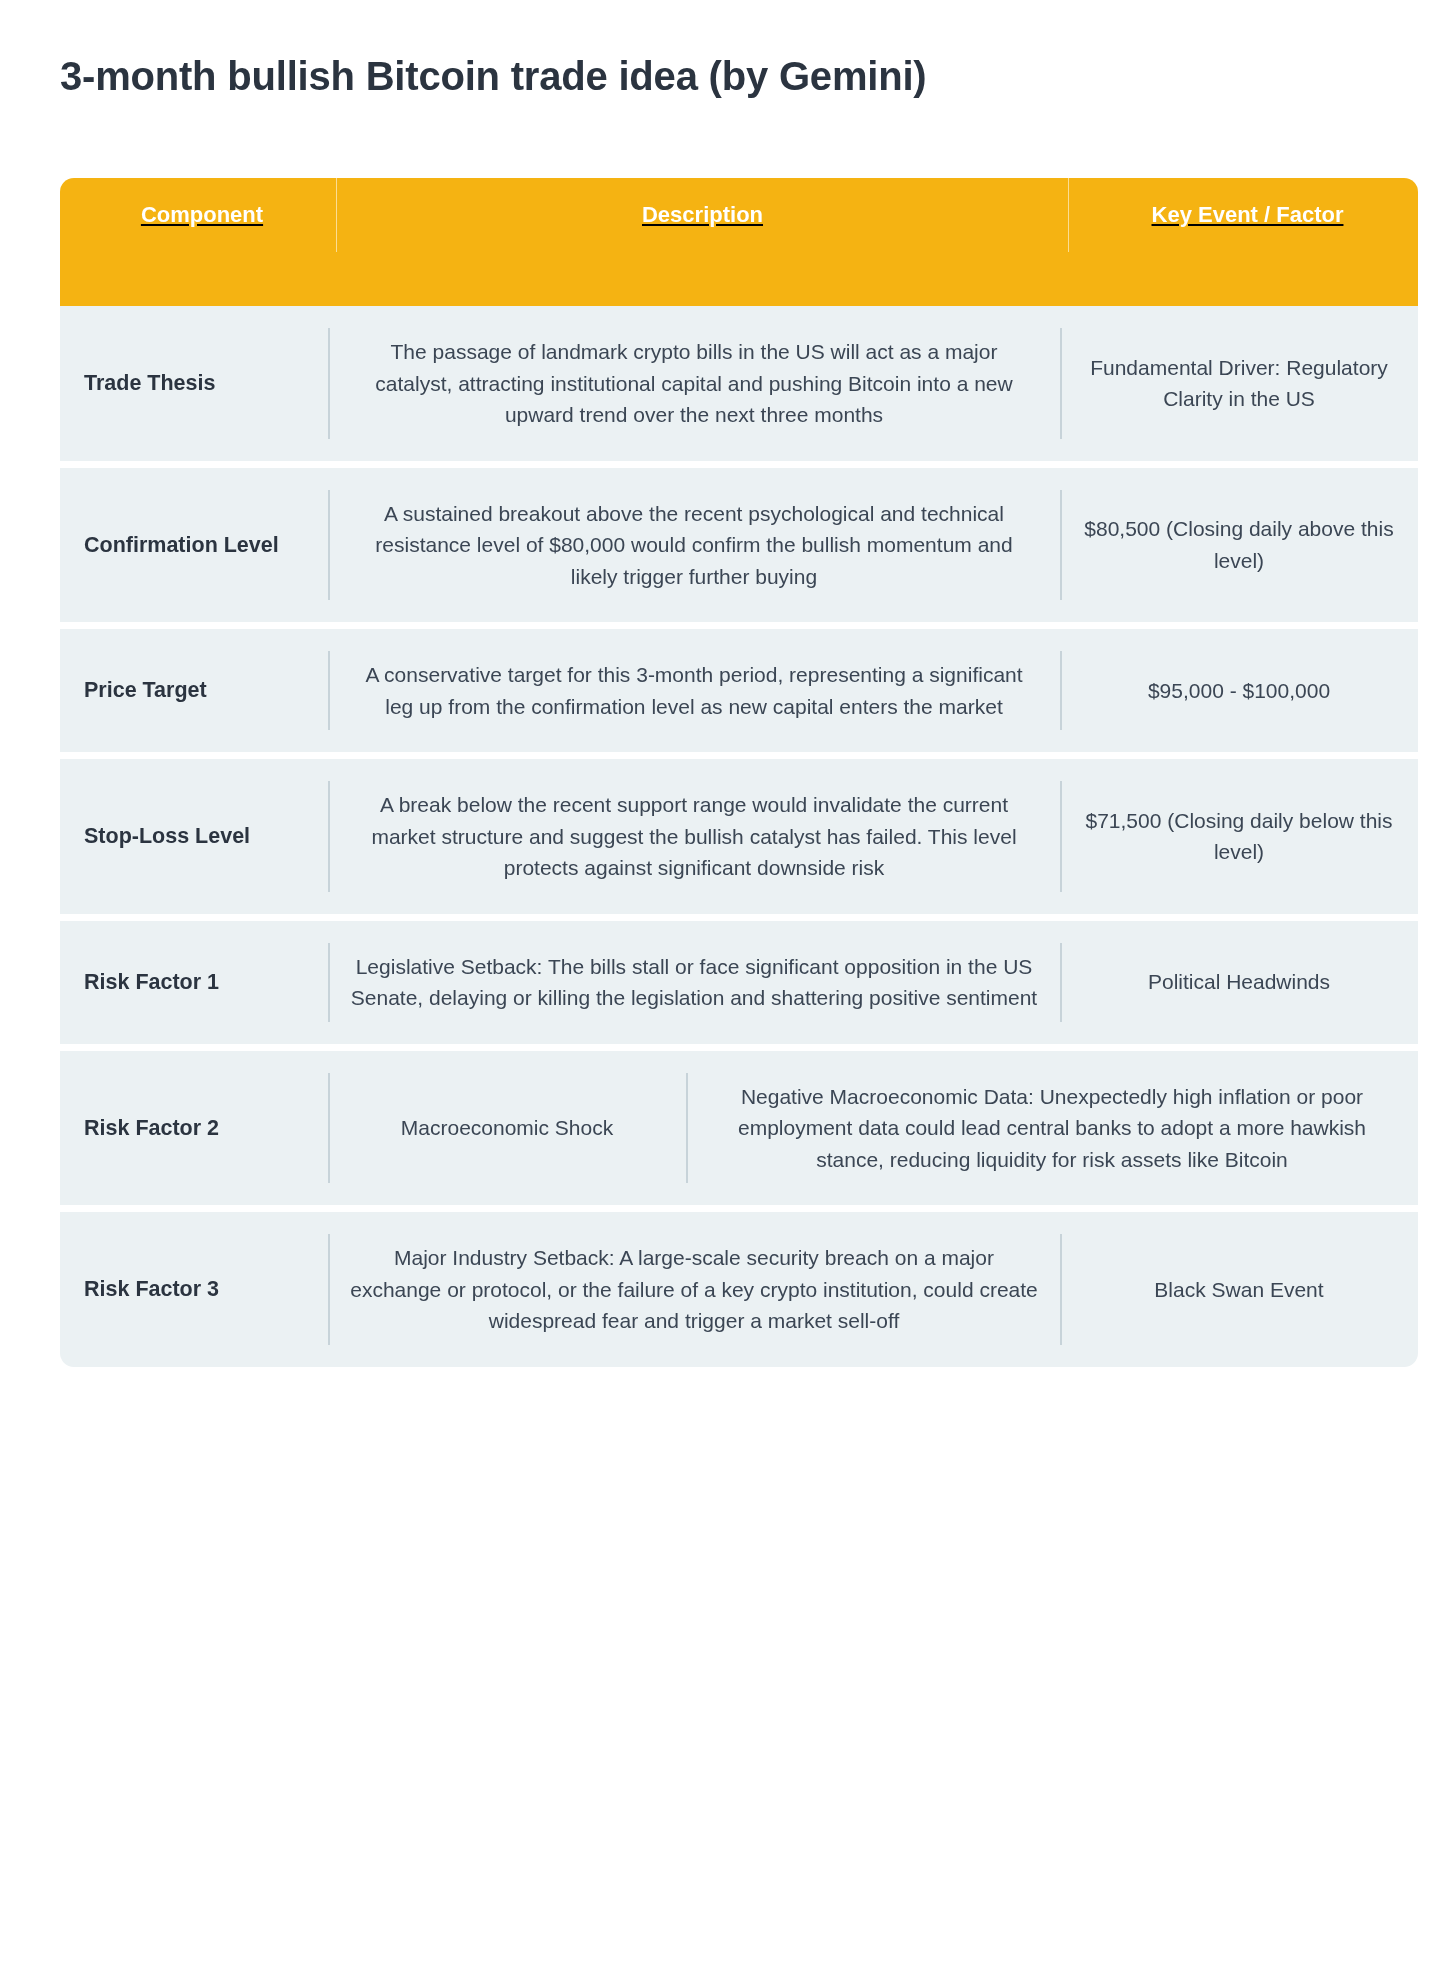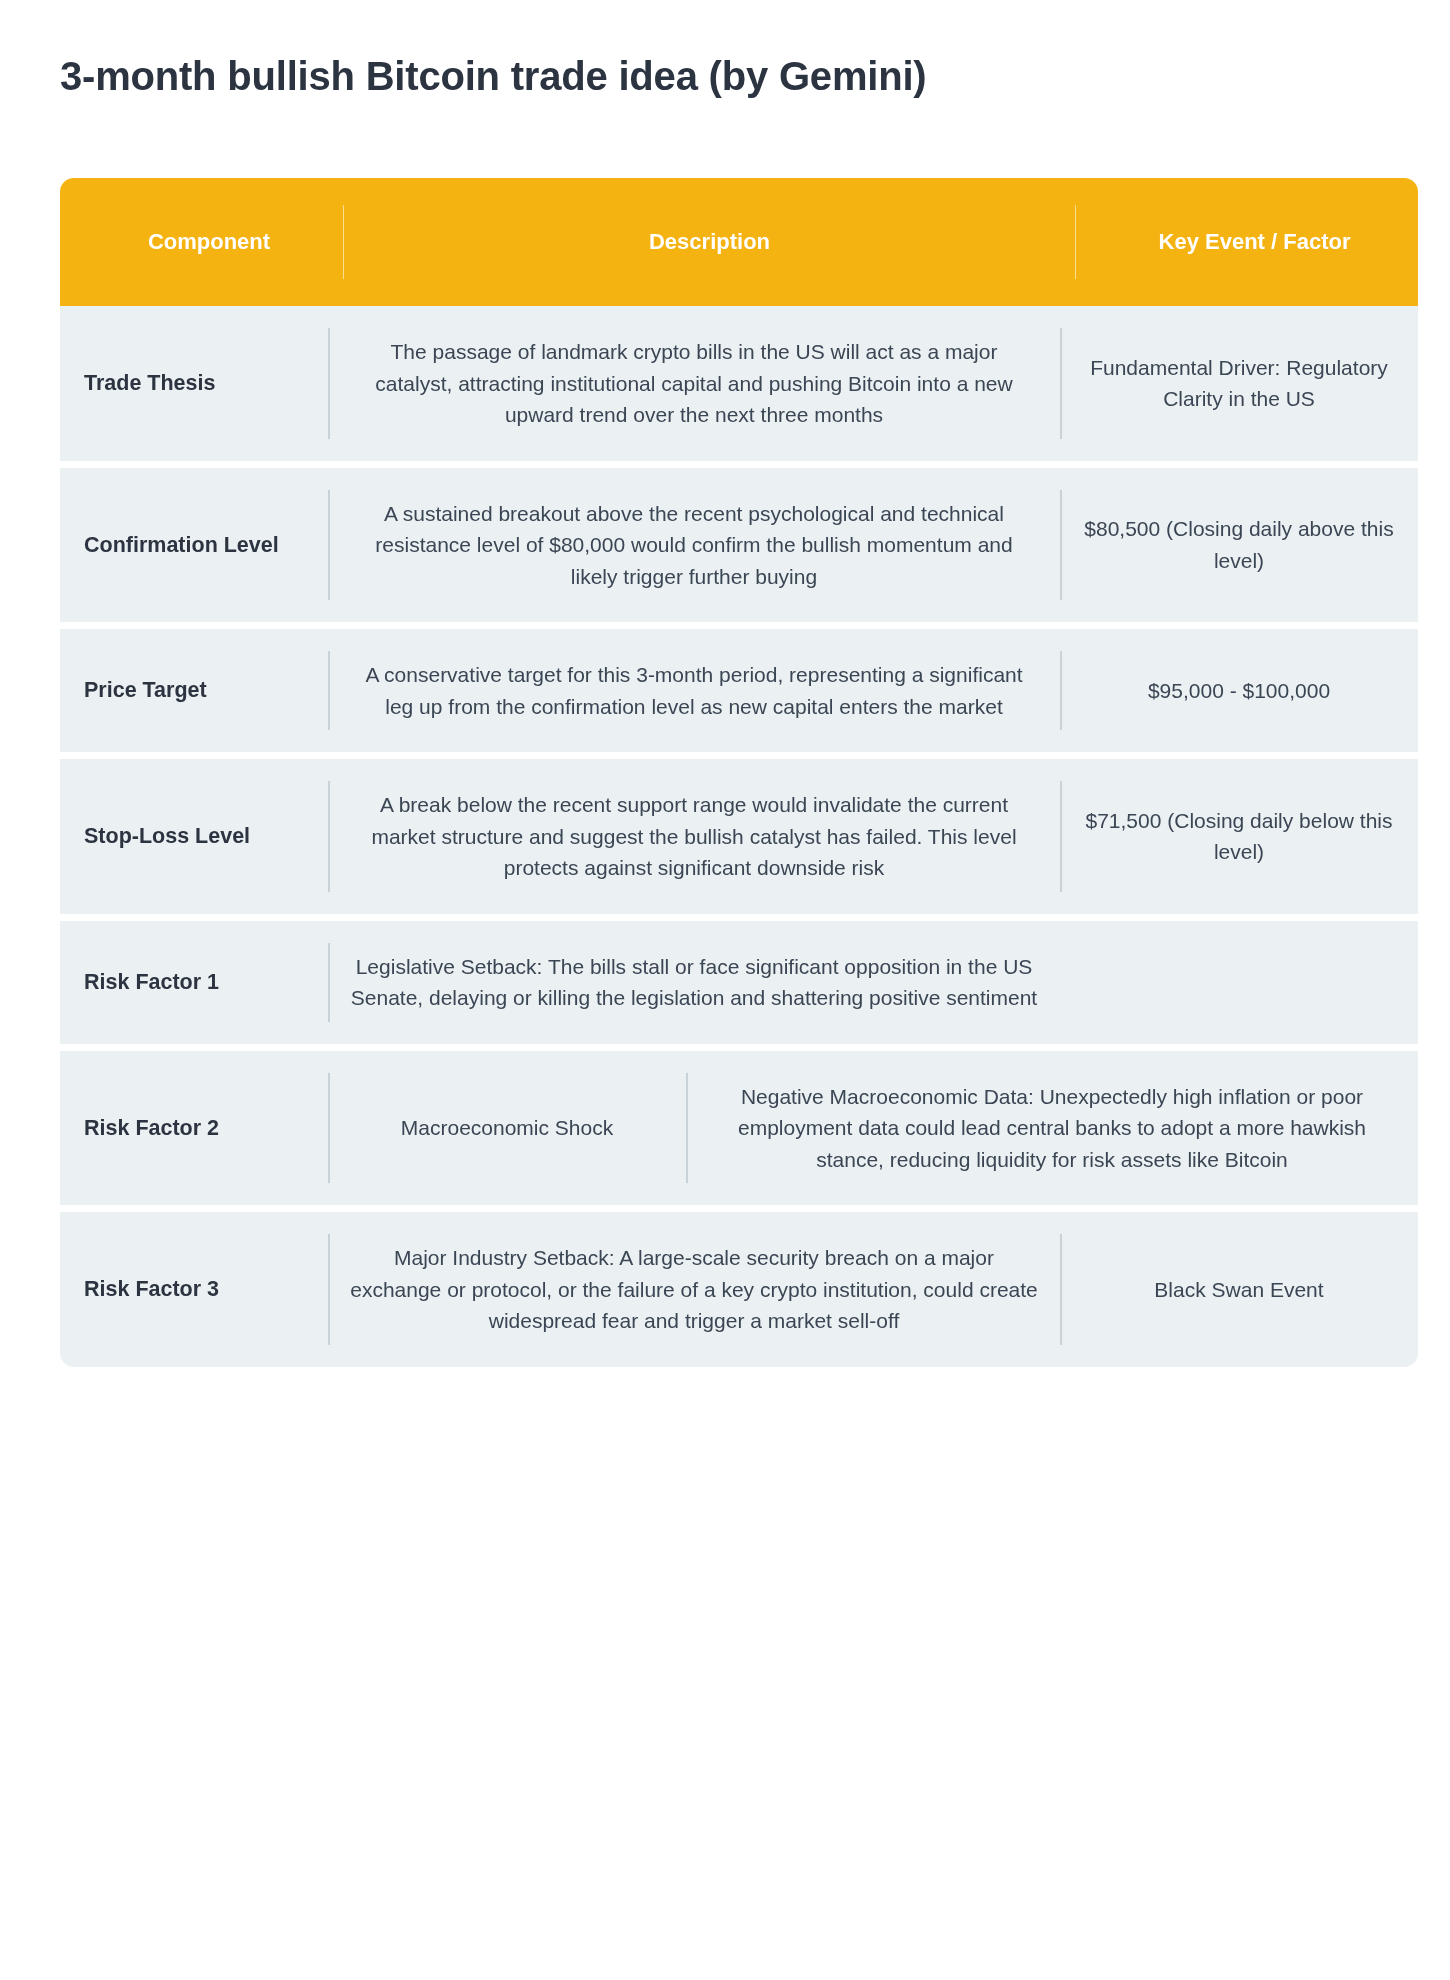--- a/index.html
+++ b/index.html
@@ -36,23 +36,24 @@
     position: absolute;
     left: 60px;
     top: 178px;
     width: 1358px;
   }
 
   .thead {
     background: #F5B312;
     border-radius: 14px 14px 0 0;
     display: flex;
-    align-items: center;
+    align-items: flex-start;
     height: 128px;
-    padding: 0 15px;
+    padding: 0 8px;
+    text-decoration: underline;
   }
 
   .th {
     color: #ffffff;
     font-size: 22px;
     font-weight: bold;
     text-align: center;
     display: flex;
     align-items: center;
     justify-content: center;
@@ -176,20 +177,21 @@
           <div class="cell keylevel col-3">$95,000 - $100,000</div>
         </div>
         <div class="row">
           <div class="cell component col-1">Stop-Loss Level</div>
           <div class="cell desc col-2">A break below the recent support range would invalidate the current market structure and suggest the bullish catalyst has failed. This level protects against significant downside risk</div>
           <div class="cell keylevel col-3">$71,500 (Closing daily below this level)</div>
         </div>
         <div class="row">
           <div class="cell component col-1">Risk Factor 1</div>
           <div class="cell desc col-2">Legislative Setback: The bills stall or face significant opposition in the US Senate, delaying or killing the legislation and shattering positive sentiment</div>
+          <div class="cell keylevel col-3">Political Headwinds</div>
         </div>
         <div class="row">
           <div class="cell component col-1">Risk Factor 2</div>
           <div class="cell keylevel col-3">Macroeconomic Shock</div>
           <div class="cell desc col-2">Negative Macroeconomic Data: Unexpectedly high inflation or poor employment data could lead central banks to adopt a more hawkish stance, reducing liquidity for risk assets like Bitcoin</div>
         </div>
         <div class="row">
           <div class="cell component col-1">Risk Factor 3</div>
           <div class="cell desc col-2">Major Industry Setback: A large-scale security breach on a major exchange or protocol, or the failure of a key crypto institution, could create widespread fear and trigger a market sell-off</div>
           <div class="cell keylevel col-3">Black Swan Event</div>

